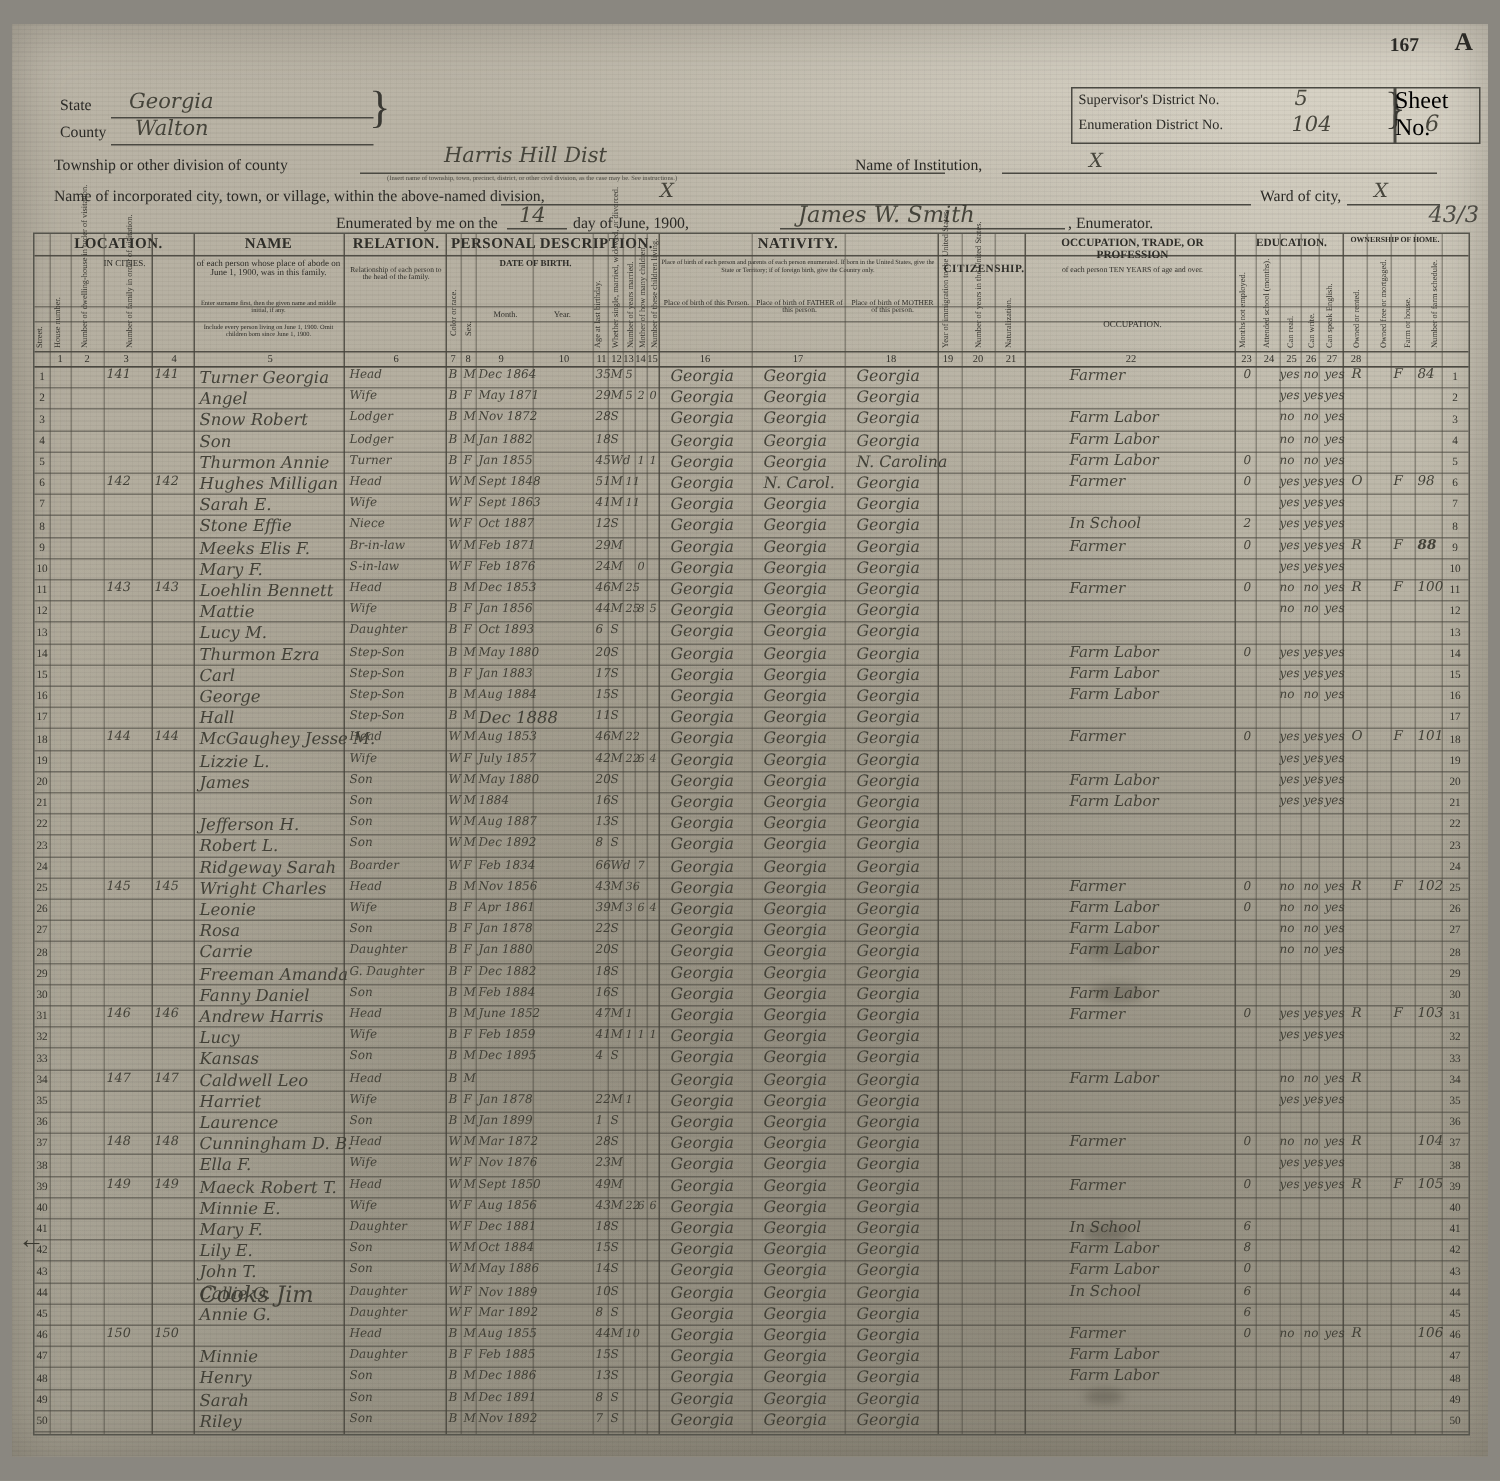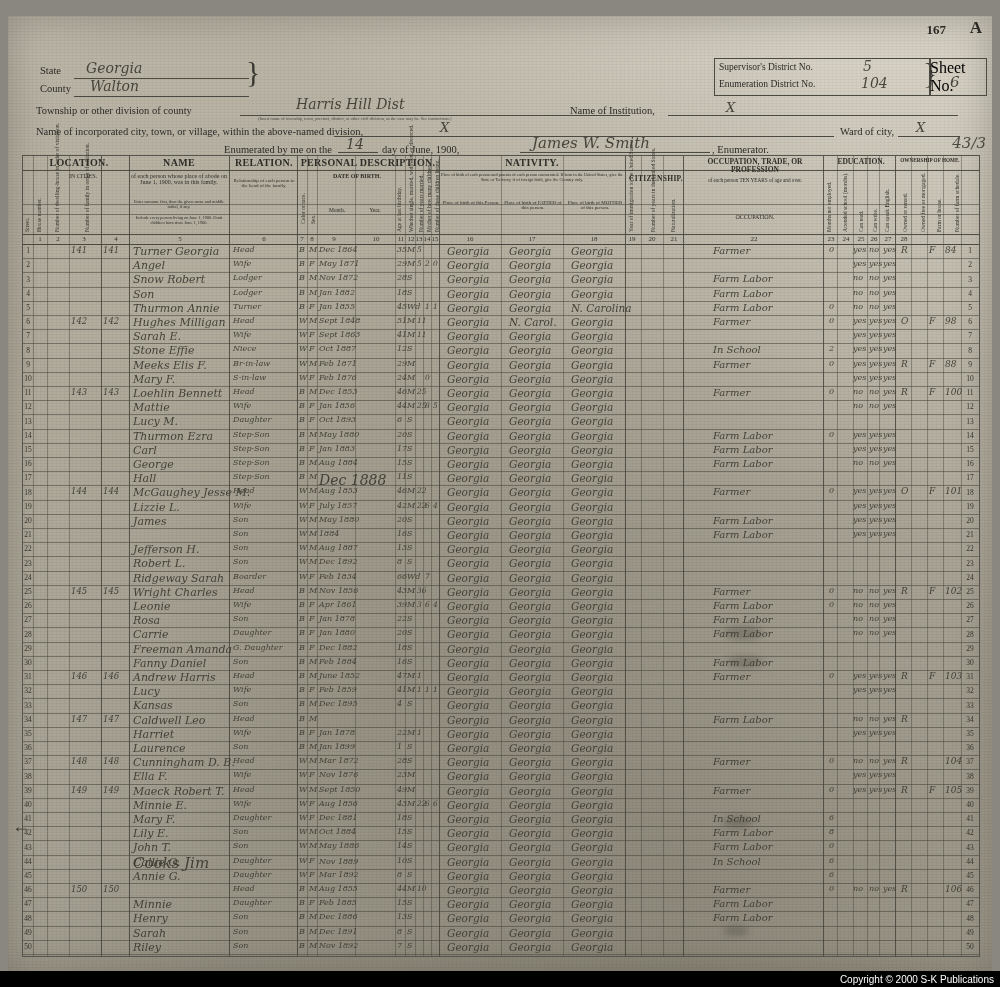--- a/index.html
+++ b/index.html
@@ -549,21 +549,21 @@
           <div class="cellw" style="left: 424px; top: 202.6px; font-size: 10.5px;">Georgia</div>
           <div class="cellw" style="left: 486px; top: 202.6px; font-size: 10.5px;">Georgia</div>
           <div class="cellw" style="left: 548px; top: 202.6px; font-size: 10.5px;">Georgia</div>
           <div class="cellw" style="left: 690px; top: 202.6px; font-size: 10px;">Farmer</div>
           <div class="cellw" style="left: 806px; top: 202.6px; font-size: 8px;">0</div>
           <div class="cellw" style="left: 830px; top: 202.6px; font-size: 8px;">yes</div>
           <div class="cellw" style="left: 846px; top: 202.6px; font-size: 8px;">yes</div>
           <div class="cellw" style="left: 860px; top: 202.6px; font-size: 8px;">yes</div>
           <div class="cellw" style="left: 878px; top: 202.6px; font-size: 9px;">R</div>
           <div class="cellw" style="left: 906px; top: 202.6px; font-size: 9px;">F</div>
-          <div class="cellw" style="left: 922px; top: 202.6px; font-size: 9px;">88</div>
+          <div class="cellw" style="left: 922px; top: 202.6px; font-size: 9px; font-weight: bold;">88</div>
           <div class="cellw" style="left: 110px; top: 216.8px; font-size: 11px;">Mary F.</div>
           <div class="cellw" style="left: 210px; top: 216.8px; font-size: 8px;">S-in-law</div>
           <div class="cellw" style="left: 276px; top: 216.8px; font-size: 8px;">W</div>
           <div class="cellw" style="left: 286px; top: 216.8px; font-size: 8px;">F</div>
           <div class="cellw" style="left: 296px; top: 216.8px; font-size: 8px;">Feb 1876</div>
           <div class="cellw" style="left: 374px; top: 216.8px; font-size: 8px;">24</div>
           <div class="cellw" style="left: 384px; top: 216.8px; font-size: 8px;">M</div>
           <div class="cellw" style="left: 402px; top: 216.8px; font-size: 7.5px;">0</div>
           <div class="cellw" style="left: 424px; top: 216.8px; font-size: 10.5px;">Georgia</div>
           <div class="cellw" style="left: 486px; top: 216.8px; font-size: 10.5px;">Georgia</div>
@@ -658,21 +658,21 @@
           <div class="cellw" style="left: 486px; top: 302px; font-size: 10.5px;">Georgia</div>
           <div class="cellw" style="left: 548px; top: 302px; font-size: 10.5px;">Georgia</div>
           <div class="cellw" style="left: 690px; top: 302px; font-size: 10px;">Farm Labor</div>
           <div class="cellw" style="left: 830px; top: 302px; font-size: 8px;">no</div>
           <div class="cellw" style="left: 846px; top: 302px; font-size: 8px;">no</div>
           <div class="cellw" style="left: 860px; top: 302px; font-size: 8px;">yes</div>
           <div class="cellw" style="left: 110px; top: 316.2px; font-size: 11px;">Hall</div>
           <div class="cellw" style="left: 210px; top: 316.2px; font-size: 8px;">Step-Son</div>
           <div class="cellw" style="left: 276px; top: 316.2px; font-size: 8px;">B</div>
           <div class="cellw" style="left: 286px; top: 316.2px; font-size: 8px;">M</div>
-          <div class="cellw" style="left: 296px; top: 316.2px; font-size: 14px;">Dec 1888</div>
+          <div class="cellw" style="left: 296px; top: 316.2px; font-size: 11px;">Dec 1888</div>
           <div class="cellw" style="left: 374px; top: 316.2px; font-size: 8px;">11</div>
           <div class="cellw" style="left: 384px; top: 316.2px; font-size: 8px;">S</div>
           <div class="cellw" style="left: 424px; top: 316.2px; font-size: 10.5px;">Georgia</div>
           <div class="cellw" style="left: 486px; top: 316.2px; font-size: 10.5px;">Georgia</div>
           <div class="cellw" style="left: 548px; top: 316.2px; font-size: 10.5px;">Georgia</div>
           <div class="cellw" style="left: 48px; top: 330.4px; font-size: 8.5px;">144</div>
           <div class="cellw" style="left: 80px; top: 330.4px; font-size: 8.5px;">144</div>
           <div class="cellw" style="left: 110px; top: 330.4px; font-size: 11px;">McGaughey  Jesse M.</div>
           <div class="cellw" style="left: 210px; top: 330.4px; font-size: 8px;">Head</div>
           <div class="cellw" style="left: 276px; top: 330.4px; font-size: 8px;">W</div>
@@ -1130,16 +1130,13 @@
       <div class="smudge" style="left:700px;top:470px;width:40px;height:14px;"></div>
       <div class="smudge" style="left:704px;top:500px;width:36px;height:12px;"></div>
       <div class="smudge" style="left:700px;top:660px;width:30px;height:12px;"></div>
       <div class="smudge" style="left:700px;top:770px;width:26px;height:10px;"></div>
     </div>
 
     <div class="arrow" style="left:4px;top:800px;">←</div>
 
   </div>
 
-  <div class="wm bot">
-    <span class="copyright">Copyright © 2000 S-K Publications</span>
-  </div>
 </div>
 
 </body></html>

